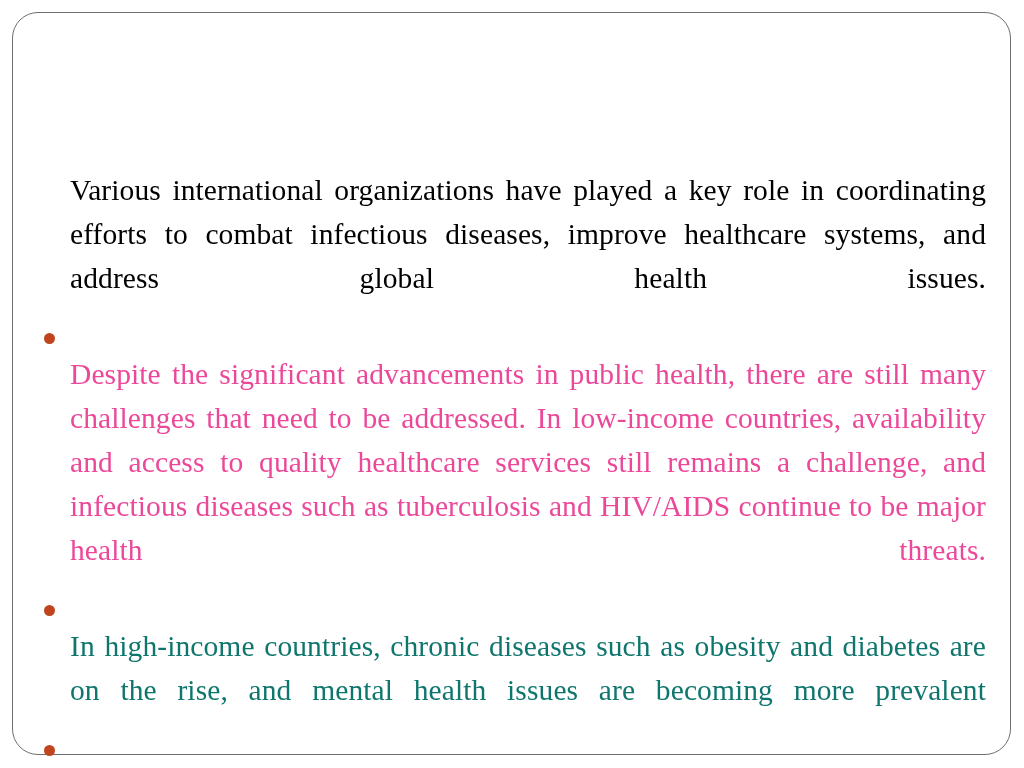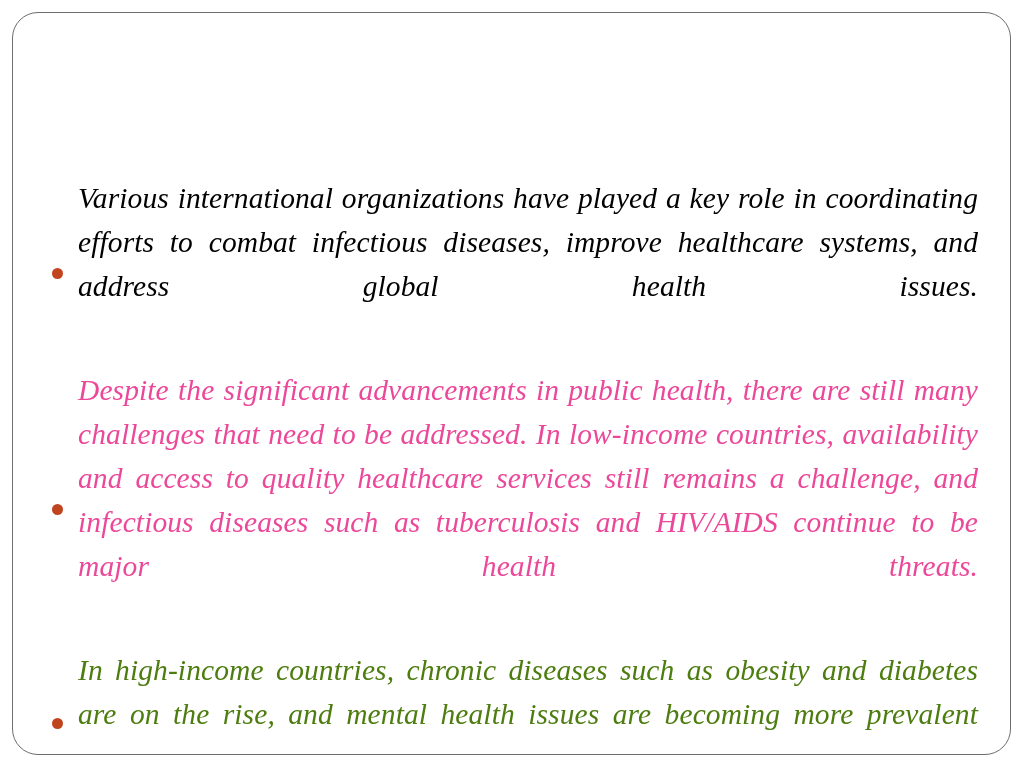--- a/index.html
+++ b/index.html
@@ -39,24 +39,23 @@
 
   #slide-body {
     position: absolute;
     left: 36px;
     top: 160px;
     width: 958px;
   }
 
   .bullet-item {
     display: flex;
-    align-items: center;
-    margin: 16px;
+    align-items: flex-end;
+    margin: 8px;
     padding: 0;
-    font-style: italic;
   }
 
   .bullet-marker {
     flex: 0 0 auto;
     width: 26px;
     padding-top: 18px;
     line-height: 0;
   }
 
   .bullet-dot {
@@ -106,17 +105,17 @@
       <span class="bullet-marker">
         <span class="bullet-dot" style="background: rgb(192, 68, 30);"></span>
       </span>
       <span class="bullet-text" style="color: #ec4899;">Despite the significant advancements in public health, there are still many challenges that need to be addressed. In low-income countries, availability and access to quality healthcare services still remains a challenge, and infectious diseases such as tuberculosis and HIV/AIDS continue to be major health threats.</span>
     </div>
 
     <div class="bullet-item">
       <span class="bullet-marker">
         <span class="bullet-dot" style="background: rgb(192, 68, 30);"></span>
       </span>
-      <span class="bullet-text" style="color: #4d7c0f;">In high-income countries, chronic diseases such as obesity and diabetes are on the rise, and mental health issues are becoming more prevalent</span>
+      <span class="bullet-text" style="color: #0f766e;">In high-income countries, chronic diseases such as obesity and diabetes are on the rise, and mental health issues are becoming more prevalent</span>
     </div>
 
   </div>
 </div>
 
 </body></html>

